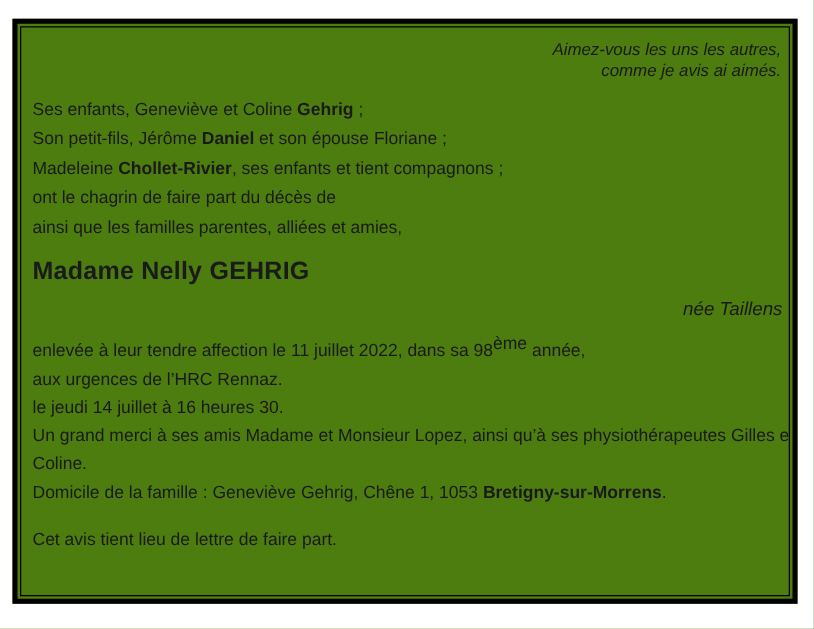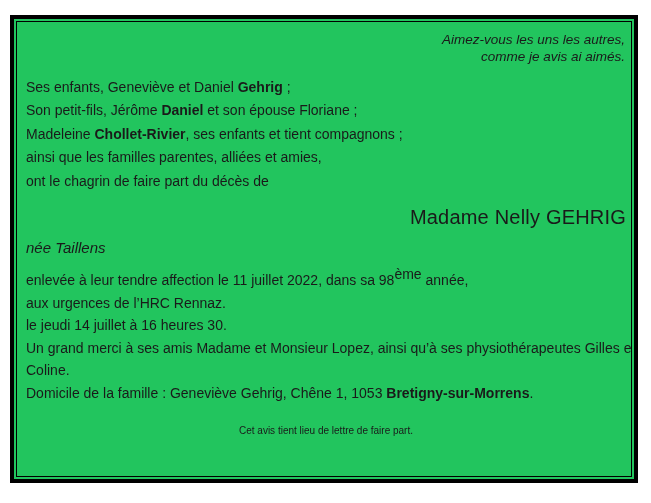--- a/index.html
+++ b/index.html
@@ -17,21 +17,21 @@
   }
   .frame {
     position: absolute;
     left: 10px;
     top: 15px;
     width: 628px;
     height: 468px;
     box-sizing: border-box;
     border: 4px solid #000000;
     padding: 2px;
-    background: #22c55e;
+    background: #4d7c0f;
   }
   .inner {
     box-sizing: border-box;
     width: 100%;
     height: 100%;
     border: 1px solid #000000;
     padding: 10px 5px 0 9px;
     overflow: hidden;
   }
   .epigraph {
@@ -58,57 +58,57 @@
   .line b, .line .seg-bold {
     font-weight: bold;
   }
   sup.seg-sup {
     font-size: 14px;
     vertical-align: super;
     line-height: 0;
   }
   .deceased-title {
     margin-top: 13px;
-    text-align: right;
+    text-align: left;
     font-size: 20px;
-    font-weight: normal;
+    font-weight: bold;
     line-height: 23px;
     letter-spacing: 0.2px;
   }
   .maiden-name {
     margin-top: 9px;
-    text-align: left;
+    text-align: right;
     font-size: 15px;
     font-style: italic;
     line-height: 20px;
   }
   .footer-note {
     margin-top: 16px;
-    text-align: center;
-    font-size: 10px;
+    text-align: left;
+    font-size: 14px;
     line-height: 20px;
   }
 </style>
 </head>
 <body>
 
 <div class="frame">
   <div class="inner">
 
     <div class="epigraph">
       <div class="epigraph-line">Aimez-vous les uns les autres,</div>
       <div class="epigraph-line">comme je avis ai aimés.</div>
     </div>
 
     <div class="intro">
-      <div class="line"><span>Ses enfants, Geneviève et Daniel </span><span class="seg-bold">Gehrig</span><span> ;</span></div>
+      <div class="line"><span>Ses enfants, Geneviève et Coline </span><span class="seg-bold">Gehrig</span><span> ;</span></div>
       <div class="line"><span>Son petit-fils, Jérôme </span><span class="seg-bold">Daniel</span><span> et son épouse Floriane ;</span></div>
       <div class="line"><span>Madeleine </span><span class="seg-bold">Chollet-Rivier</span><span>, ses enfants et tient compagnons ;</span></div>
+      <div class="line"><span>ont le chagrin de faire part du décès de</span></div>
       <div class="line"><span>ainsi que les familles parentes, alliées et amies,</span></div>
-      <div class="line"><span>ont le chagrin de faire part du décès de</span></div>
     </div>
 
     <div class="deceased-title">Madame Nelly GEHRIG</div>
     <div class="maiden-name">née Taillens</div>
 
     <div class="details">
       <div class="line"><span>enlevée à leur tendre affection le 11 juillet 2022, dans sa 98</span><sup class="seg-sup">ème</sup><span> année,</span></div>
       <div class="line"><span>aux urgences de l’HRC Rennaz.</span></div>
       <div class="line"><span>le jeudi 14 juillet à 16 heures 30.</span></div>
       <div class="line"><span>Un grand merci à ses amis Madame et Monsieur Lopez, ainsi qu’à ses physiothérapeutes Gilles et</span></div>

